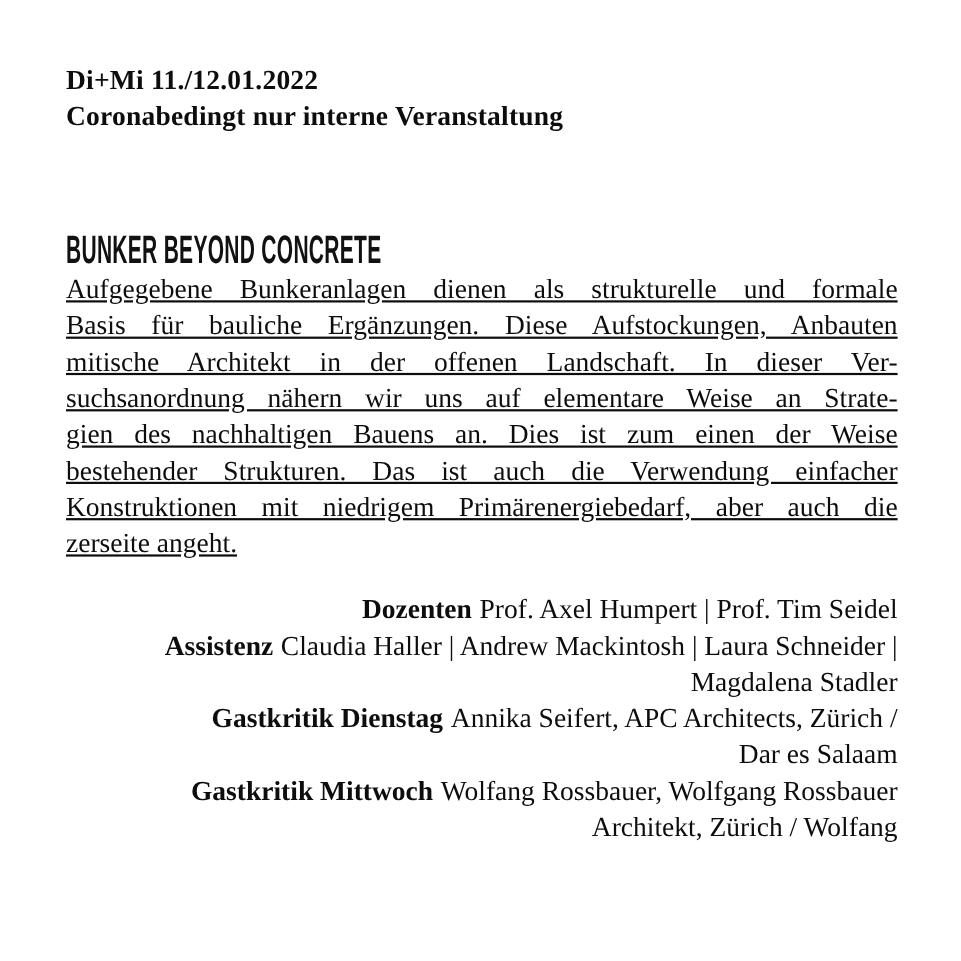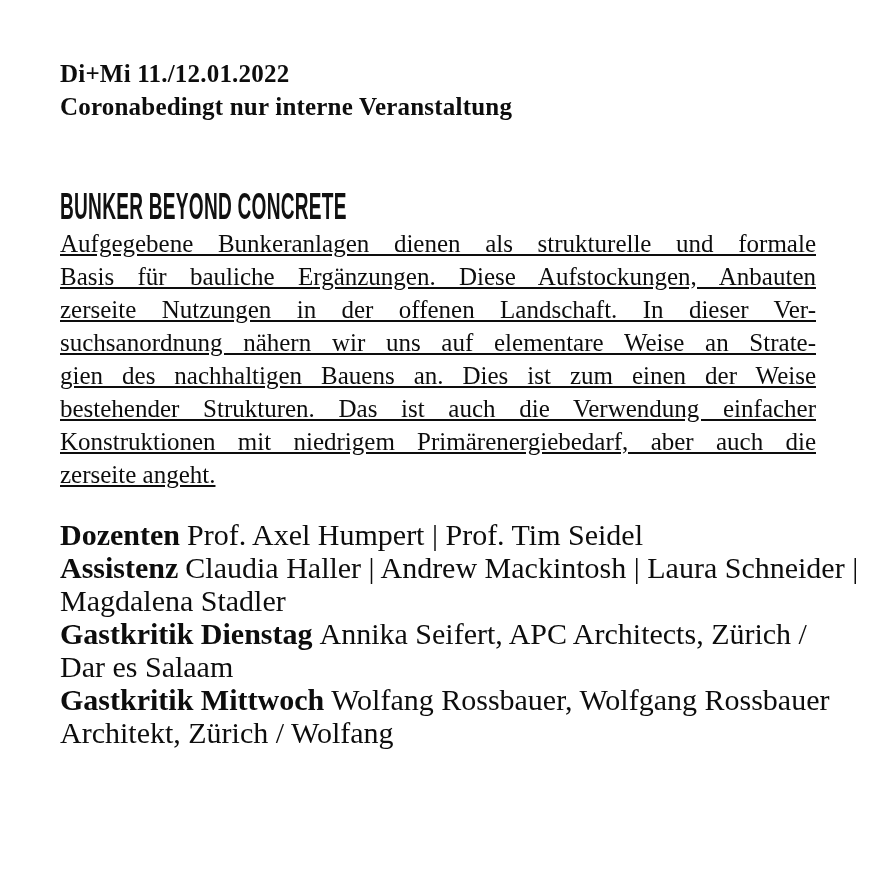--- a/index.html
+++ b/index.html
@@ -23,21 +23,21 @@
   }
   
   .hline {
     font-weight: 700;
     font-size: 25px;
     line-height: 33px;
     letter-spacing: 0.2px;
   }
   
   .title {
-    margin: 64px 0 0 0;
+    margin: 84px 0 0 0;
     padding: 0;
     font-family: "Liberation Sans", sans-serif;
     font-weight: 700;
     font-size: 36px;
     line-height: 40px;
     color: #111111;
   }
   .title-inner {
     display: inline-block;
     transform: scaleX(0.53);
@@ -57,23 +57,24 @@
     text-align-last: justify;
   }
   .jline.last {
     text-align-last: left;
   }
   
   .credits {
     margin-top: 27px;
   }
   .cline {
-    font-size: 30px;
+    font-size: 25px;
     line-height: 33px;
     white-space: nowrap;
+    text-align: right;
   }
   .clabel {
     font-weight: 700;
     margin-right: 7px;
   }
 </style>
 </head>
 <body>
 
 <div class="page">
@@ -83,21 +84,21 @@
     <div class="hline">Coronabedingt nur interne Veranstaltung</div>
   </header>
 
   <h1 class="title">
     <span class="title-inner">BUNKER BEYOND CONCRETE</span>
   </h1>
 
   <div class="para">
     <div class="jline">Aufgegebene Bunkeranlagen dienen als strukturelle und formale</div>
     <div class="jline">Basis für bauliche Ergänzungen. Diese Aufstockungen, Anbauten</div>
-    <div class="jline">zerseite Nutzungen in der offenen Landschaft. In dieser Ver-</div>
+    <div class="jline">mitische Architekt in der offenen Landschaft. In dieser Ver-</div>
     <div class="jline">suchsanordnung nähern wir uns auf elementare Weise an Strate-</div>
     <div class="jline">gien des nachhaltigen Bauens an. Dies ist zum einen der Weise</div>
     <div class="jline">bestehender Strukturen. Das ist auch die Verwendung einfacher</div>
     <div class="jline">Konstruktionen mit niedrigem Primärenergiebedarf, aber auch die</div>
     <div class="jline last">zerseite angeht.</div>
   </div>
 
   <div class="credits">
 
     <div class="credit">

